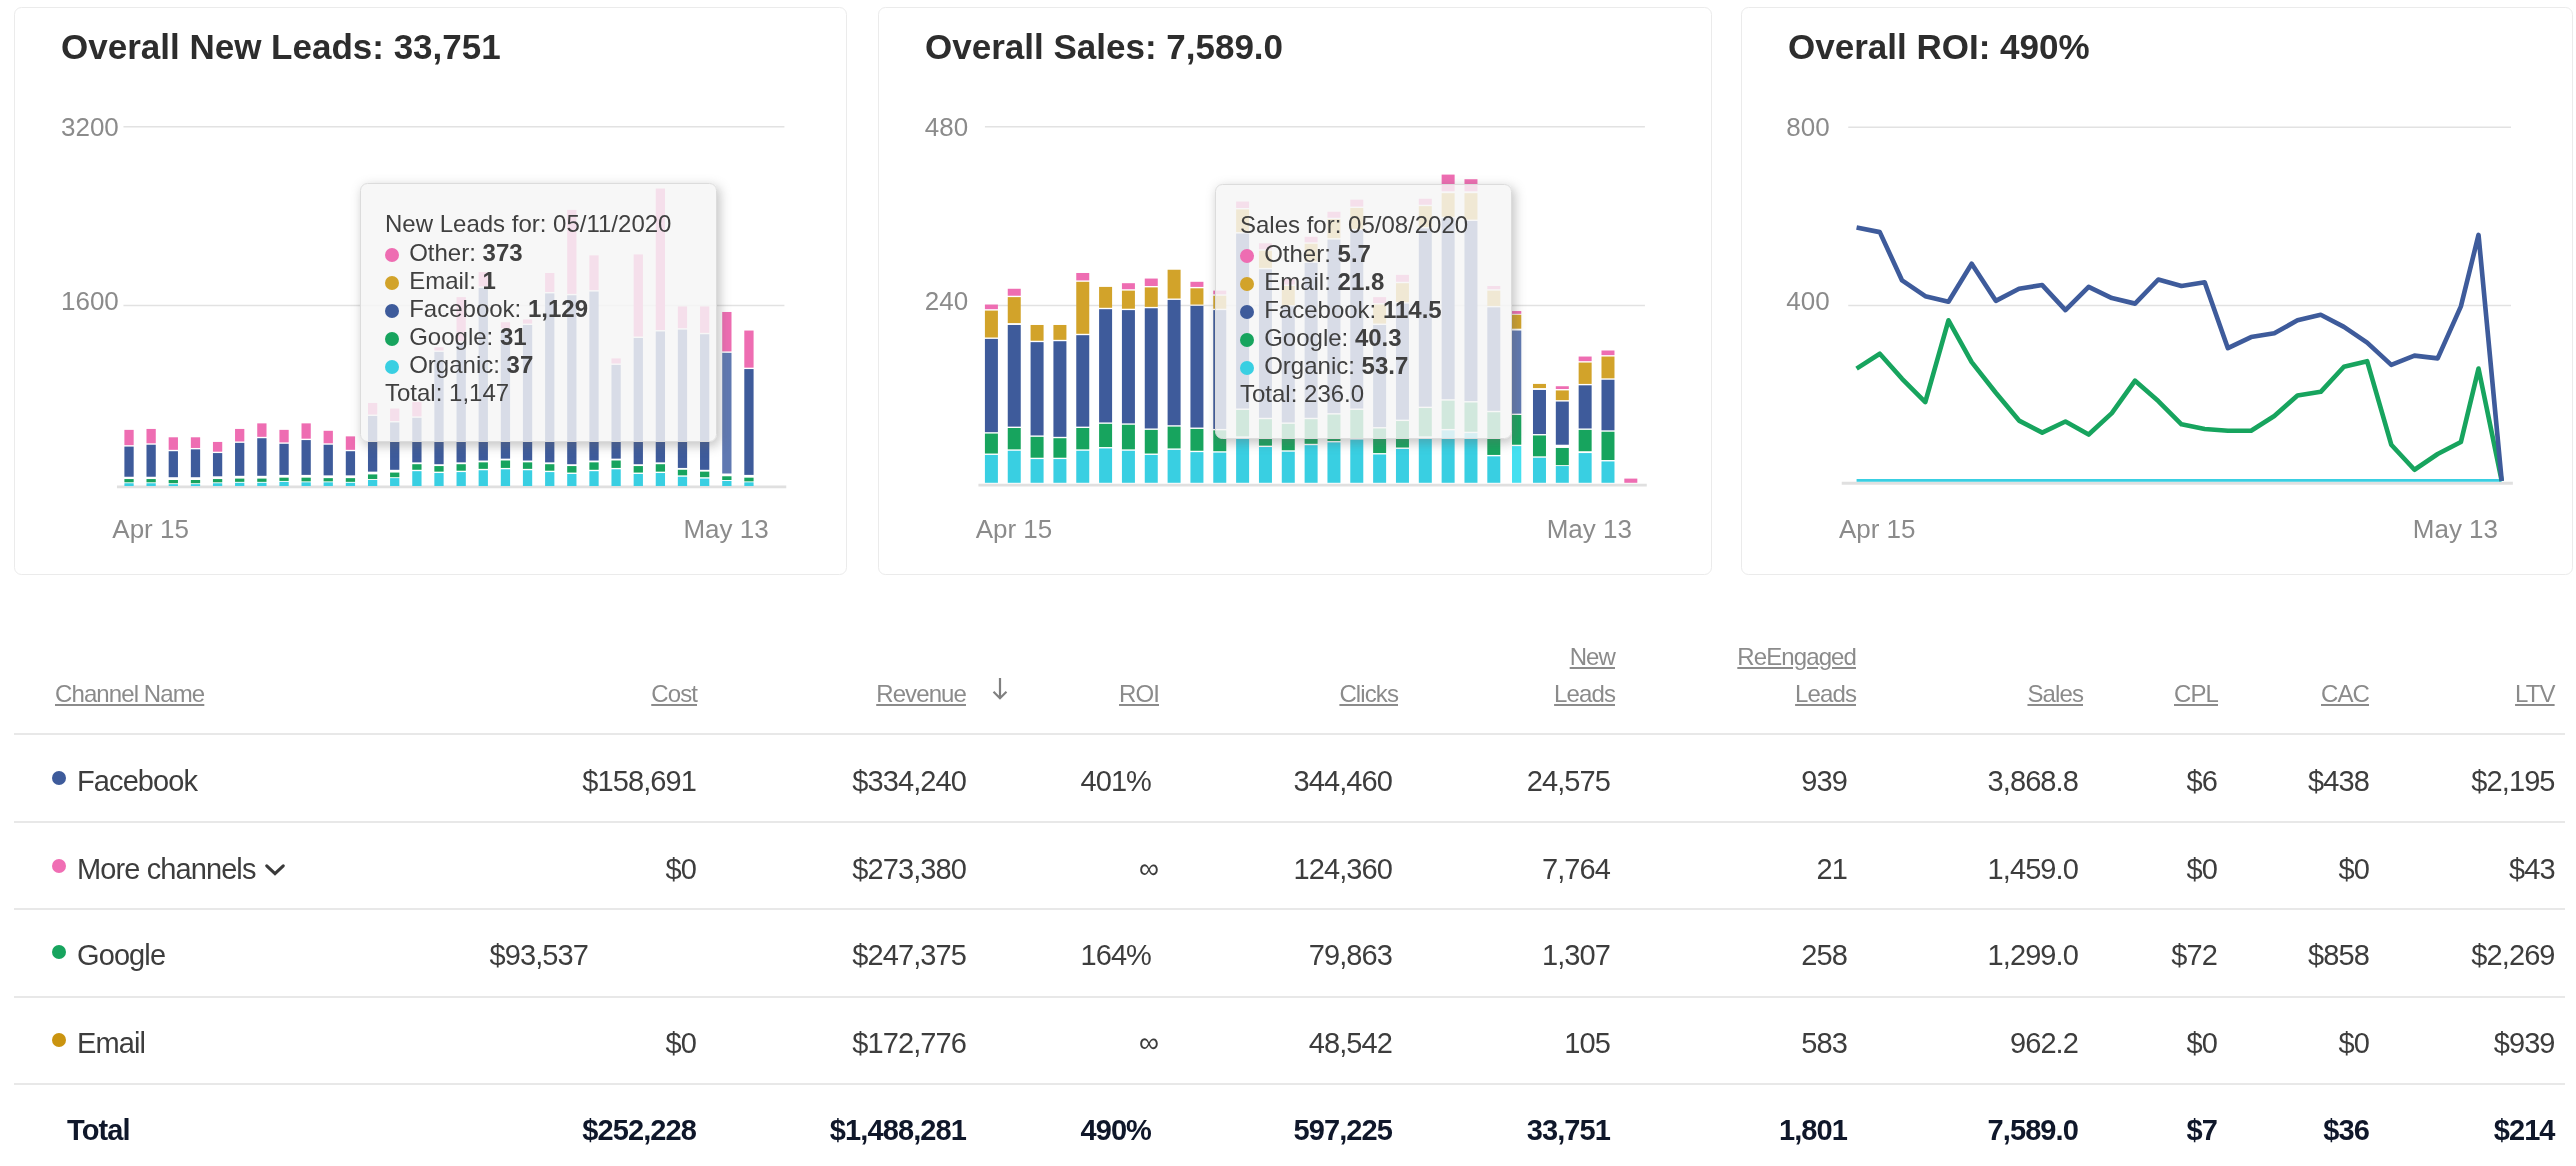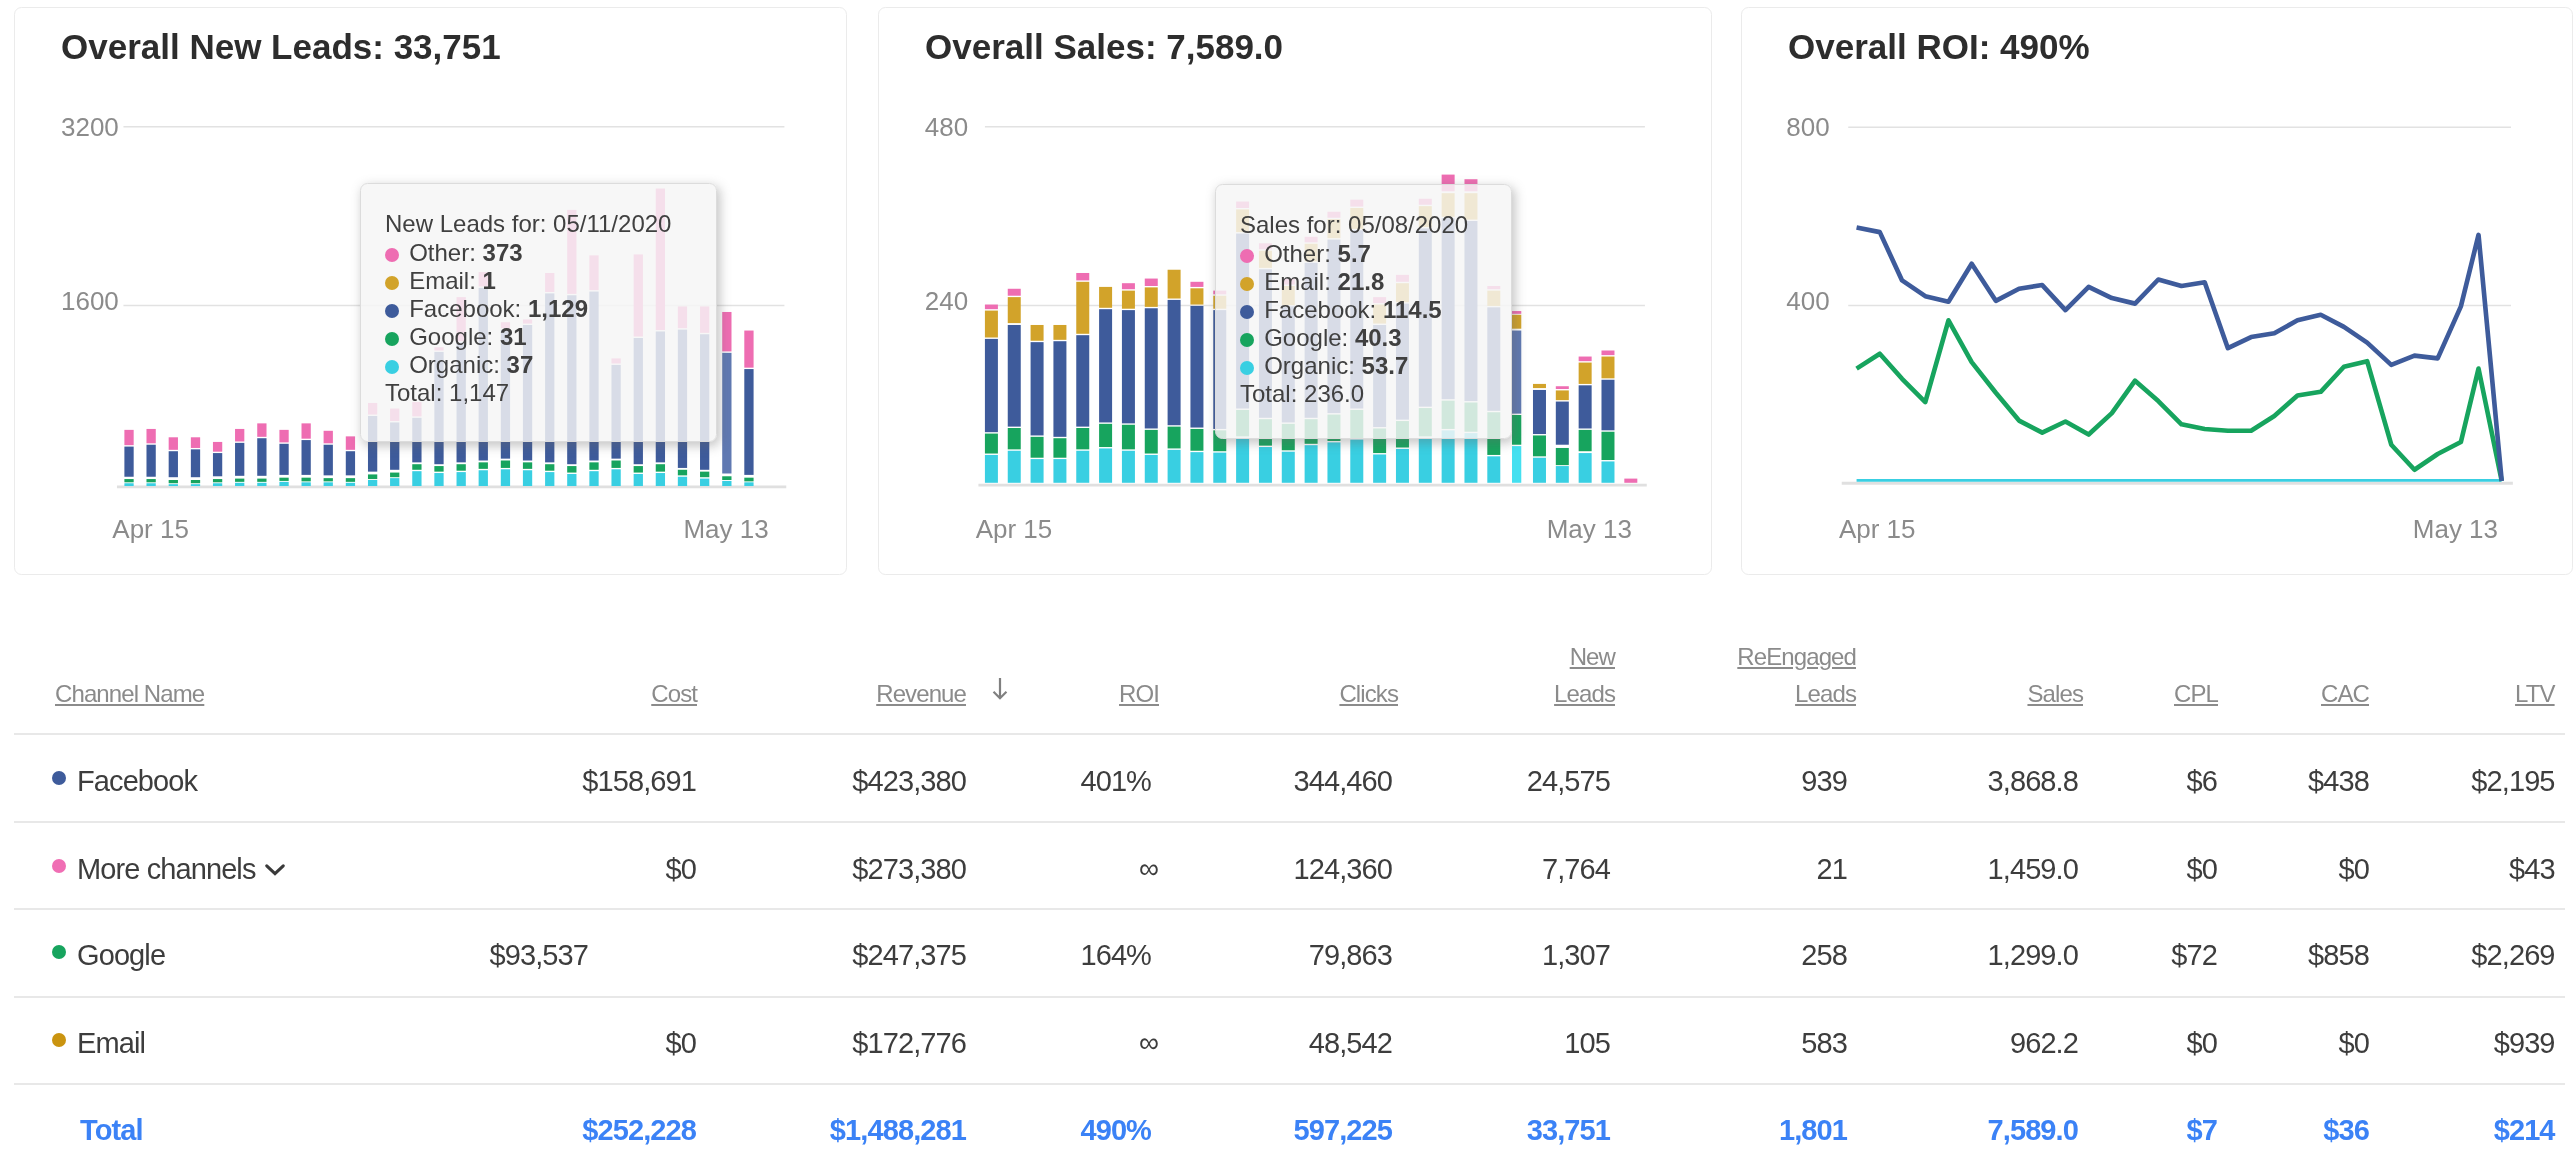--- a/index.html
+++ b/index.html
@@ -7,21 +7,21 @@
 .ctitle { position:absolute; top:27px; font-size:35px; font-weight:bold; color:#2d2d2d; white-space:nowrap; }
 .al { font-family:"Liberation Sans", sans-serif; font-size:28px; fill:#8b8b8b; }
 .tip { position:absolute; background:rgba(246,246,246,0.84); border:0.9px solid #dcdcdc; border-radius:7.4px; box-shadow:2.8px 3.7px 11px rgba(100,100,100,0.38); padding:26px 0 0 24px; font-size:24px; color:#404040; }
 .tiprow { height:28px; line-height:28px; white-space:nowrap; }
 .tiptitle { margin-bottom:0.9px; }
 .tdot { display:inline-block; width:14px; height:14px; border-radius:50%; margin-right:10.2px; vertical-align:-0.9px; }
 .th { position:absolute; font-size:24px; color:#8b8b8b; text-decoration:underline; letter-spacing:-0.9px; line-height:37px; white-space:nowrap; }
 .thr { text-align:right; }
 .td { position:absolute; font-size:29px; color:#3d3d3d; letter-spacing:-0.9px; line-height:30px; white-space:nowrap;text-align:center; }
 .tdr { text-align:right; }
-.tb { font-weight:bold; color:#3b82f6;margin-left:13px; }
+.tb { font-weight:bold; color:#0f172a; }
 </style></head>
 <body>
 <div class="card" style="left:14px;width:833px"></div>
 <div class="card" style="left:878px;width:834px"></div>
 <div class="card" style="left:1741px;width:832px"></div>
 <svg width="2576" height="1167" style="position:absolute;left:0;top:0" viewBox="0 0 2775 1257">
     <line x1="133" y1="136.5" x2="845" y2="136.5" stroke="#e2e2e2" stroke-width="1.6"></line>
     <line x1="133" y1="329" x2="845" y2="329" stroke="#e2e2e2" stroke-width="1.6"></line>
     <line x1="126" y1="524.5" x2="847" y2="524.5" stroke="#e0e0e0" stroke-width="3"></line>
     <rect x="134.0" y="463.0" width="10.0" height="16.5" fill="#ee6db2"></rect>
@@ -338,21 +338,21 @@
 <div class="th thr" style="right:493px;top:675px">Sales</div>
 <div class="th thr" style="right:358px;top:675px">CPL</div>
 <div class="th thr" style="right:207px;top:675px">CAC</div>
 <div class="th thr" style="right:21.4px;top:675px">LTV</div>
 <svg width="24" height="28" style="position:absolute;left:988px;top:675px" viewBox="0 0 26 30">
     <path d="M13 3 V25 M6 18 L13 25 L20 18" stroke="#808080" stroke-width="2.4" fill="none"></path>
   </svg>
 <div style="position:absolute;left:52px;top:771px;width:14px;height:14px;border-radius:50%;background:#3e5b9b"></div>
 <div class="td" style="left:77px;top:766px">Facebook</div>
 <div class="td tdr" style="right:1880px;top:766px;">$158,691</div>
-<div class="td tdr" style="right:1610px;top:766px;">$423,380</div>
+<div class="td tdr" style="right:1610px;top:766px;">$334,240</div>
 <div class="td tdr" style="right:1425px;top:766px;">401%</div>
 <div class="td tdr" style="right:1184px;top:766px;">344,460</div>
 <div class="td tdr" style="right:966px;top:766px;">24,575</div>
 <div class="td tdr" style="right:729px;top:766px;">939</div>
 <div class="td tdr" style="right:498px;top:766px;">3,868.8</div>
 <div class="td tdr" style="right:359px;top:766px;">$6</div>
 <div class="td tdr" style="right:207px;top:766px;">$438</div>
 <div class="td tdr" style="right:21.4px;top:766px;">$2,195</div>
 <div style="position:absolute;left:52px;top:859px;width:14px;height:14px;border-radius:50%;background:#f06eb4"></div>
 <div class="td" style="left:77px;top:854px">More channels<svg width="22" height="14" style="margin-left:8.4px;margin-bottom:1.9px" viewBox="0 0 24 15">

